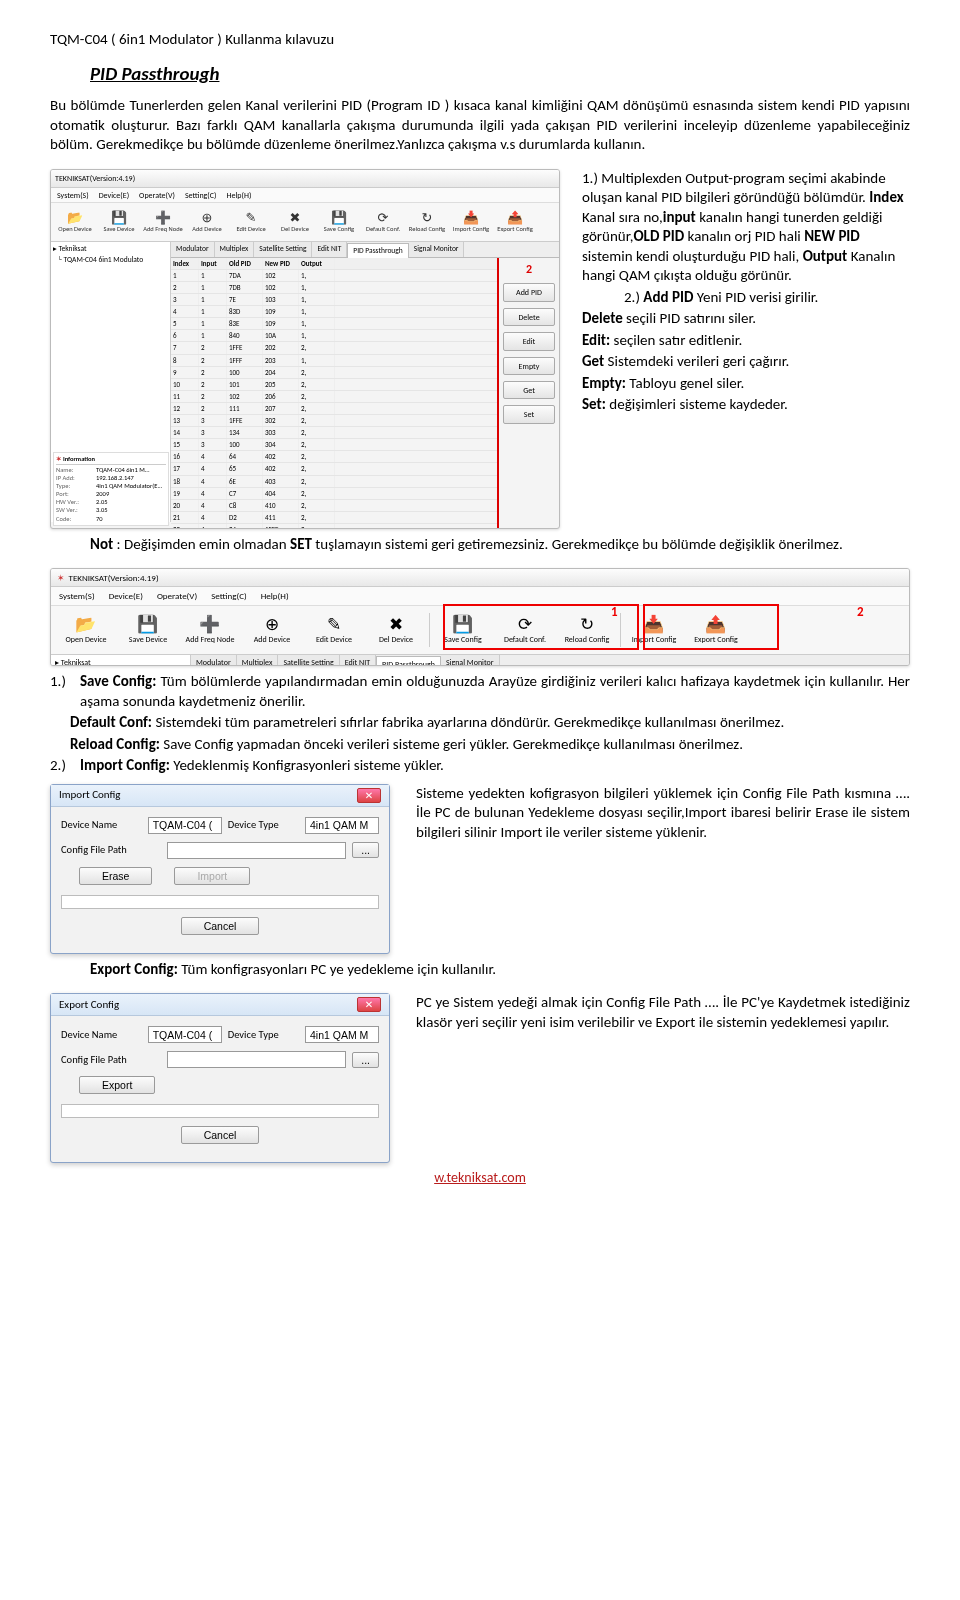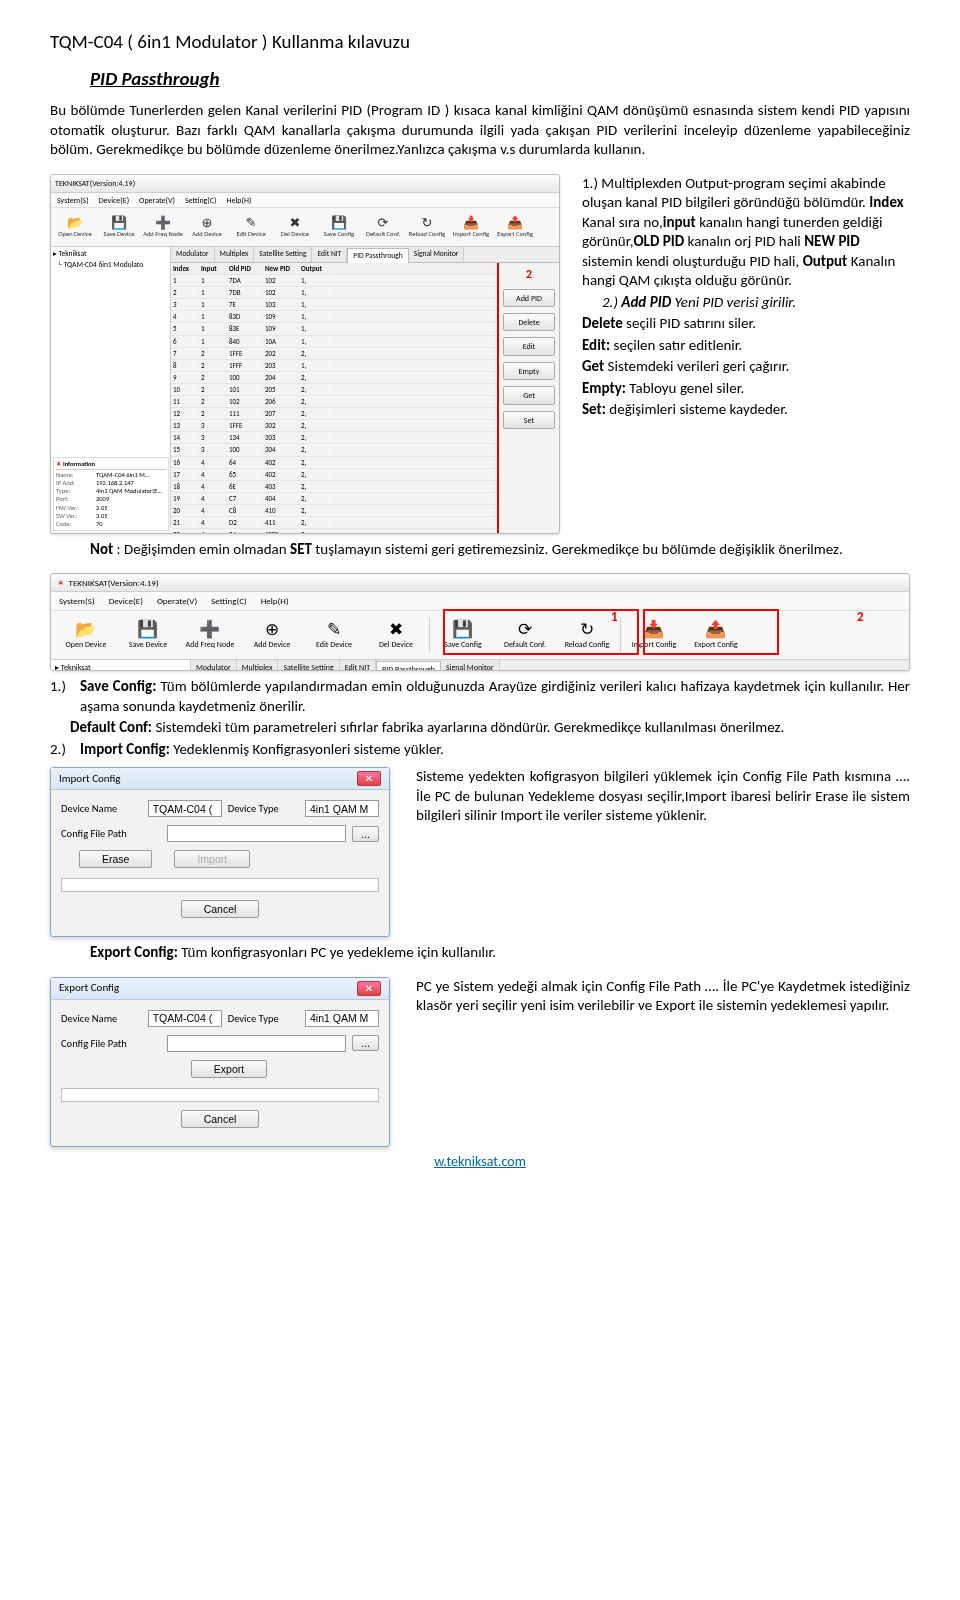--- a/index.html
+++ b/index.html
@@ -1,17 +1,17 @@
 <!DOCTYPE html>
 <html><head>
 <meta charset="utf-8">
 <style>
   * { margin: 0; padding: 0; box-sizing: border-box; }
   body { font-family: Calibri, Arial, sans-serif; font-size: 15px; color: #000; background: #fff; padding: 30px 50px; width: 960px; line-height: 1.3; }
-  .doc-header { font-size: 19px; margin-bottom: 12px; }
+  .doc-header { font-size: 15px; margin-bottom: 12px; }
   .section-title { font-weight: bold; font-style: italic; font-size: 19px; text-decoration: underline; margin: 8px 0 10px 40px; }
   .para { margin: 0 0 14px 0; text-align: justify; }
   .shot-wrap { margin: 6px 0 6px 0; }
   .shot { background: #f4f4f4; border: 1px solid #bbb; border-radius: 3px; box-shadow: 0 1px 3px rgba(0,0,0,.15); position: relative; overflow: hidden; }
 
   
   .s1 { width: 510px; height: 360px; font-size: 8px; }
   .s1-titlebar { height: 18px; background: linear-gradient(#fdfdfd,#e8e8e8); border-bottom: 1px solid #ccc; display: flex; align-items: center; padding: 0 4px; font-size: 8px; }
   .s1-menu { display: flex; gap: 10px; padding: 2px 6px; font-size: 8px; border-bottom: 1px solid #ddd; background: #fafafa; }
   .s1-toolbar { display: flex; gap: 2px; padding: 2px 3px; border-bottom: 1px solid #ccc; background: #f7f7f7; }
@@ -67,21 +67,21 @@
   .dlg-body { padding: 10px 10px 4px 10px; }
   .drow { display: flex; align-items: center; margin-bottom: 8px; gap: 6px; font-size: 10.5px; }
   .drow label { width: 86px; }
   .dinput { border: 1px solid #999; background: #fff; padding: 1px 4px; font-size: 10.5px; height: 17px; }
   .dbtn { border: 1px solid #9a9a9a; background: linear-gradient(#fcfcfc,#e2e2e2); padding: 2px 22px; font-size: 10.5px; border-radius: 2px; }
   .dbtns { display: flex; gap: 22px; justify-content: flex-start; margin: 6px 0 4px 18px; }
   .dbar { border: 1px solid #bcbcbc; background: #fff; height: 14px; margin: 10px 0 4px 0; }
   .dlg-foot { padding: 0 10px 18px; display: flex; justify-content: center; }
   .dlg-side { flex: 1; text-align: justify; }
 
-  .link { color: #0369a1; text-decoration: underline; text-align: center; font-size: 14px; }
+  .link { color: #b91c1c; text-decoration: underline; text-align: center; font-size: 14px; }
 </style>
 </head>
 <body>
 
 <div class="doc-header">TQM-C04 ( 6in1 Modulator ) Kullanma kılavuzu</div>
 
 <div class="section-title">PID Passthrough</div>
 
 <p class="para">Bu bölümde Tunerlerden gelen Kanal verilerini PID (Program ID ) kısaca kanal kimliğini QAM dönüşümü esnasında sistem kendi PID yapısını otomatik oluşturur. Bazı farklı QAM kanallarla çakışma durumunda ilgili yada çakışan PID verilerini inceleyip düzenleme yapabileceğiniz bölüm. Gerekmedikçe bu bölümde düzenleme önerilmez.Yanlızca çakışma v.s durumlarda kullanın.</p>
 
@@ -360,21 +360,21 @@
           <span>3.05</span>
         </div>
         <div style="display:flex">
           <span style="width:40px;color:#666">Code:</span>
           <span>70</span>
         </div>
       </div>
   </div>
   <div class="right num-list">
     <p><span>1.) Multiplexden Output-program seçimi akabinde oluşan kanal PID bilgileri göründüğü bölümdür. </span><span class="b">Index</span><span> Kanal sıra no,</span><span class="b">input</span><span> kanalın hangi tunerden geldiği görünür,</span><span class="b">OLD PID</span><span> kanalın orj PID hali </span><span class="b">NEW PID</span><span> sistemin kendi oluşturduğu PID hali, </span><span class="b">Output</span><span> Kanalın hangi QAM çıkışta olduğu görünür.</span></p>
-    <p style="margin-left:20px;font-style:italic;"><span>2.) </span><span class="b">Add PID</span><span> Yeni PID verisi girilir.</span></p>
+    <p style="margin-left:42px;"><span>2.) </span><span class="b">Add PID</span><span> Yeni PID verisi girilir.</span></p>
     <p><span class="b">Delete</span><span> seçili PID satırını siler.</span></p>
     <p><span class="b">Edit:</span><span> seçilen satır editlenir.</span></p>
     <p><span class="b">Get</span><span> Sistemdeki verileri geri çağırır.</span></p>
     <p><span class="b">Empty:</span><span> Tabloyu genel siler.</span></p>
     <p><span class="b">Set:</span><span> değişimleri sisteme kaydeder.</span></p>
   </div>
 </div>
 
 <p class="para" style="margin-left:40px;">
   <span class="b">Not</span><span> : Değişimden emin olmadan </span><span class="b">SET</span><span> tuşlamayın sistemi geri getiremezsiniz. Gerekmedikçe bu bölümde değişiklik önerilmez.</span>
@@ -461,20 +461,21 @@
     </div>
   </div>
 </div>
 
 <div>
   <div class="ol-item">
       <div class="ol-num">1.)</div>
       <div class="ol-body"><span class="b">Save Config:</span><span> Tüm bölümlerde yapılandırmadan emin olduğunuzda Arayüze girdiğiniz verileri kalıcı hafizaya kaydetmek için kullanılır. Her aşama sonunda kaydetmeniz önerilir.</span></div>
     </div>
   <p class="sub-para"><span class="b">Default Conf:</span><span> Sistemdeki tüm parametreleri sıfırlar fabrika ayarlarına döndürür. Gerekmedikçe kullanılması önerilmez.</span></p>
+  <p class="sub-para"><span class="b">Reload Config:</span><span> Save Config yapmadan önceki verileri sisteme geri yükler. Gerekmedikçe kullanılması önerilmez.</span></p>
   <div class="ol-item">
       <div class="ol-num">2.)</div>
       <div class="ol-body"><span class="b">Import Config:</span><span> Yedeklenmiş Konfigrasyonleri sisteme yükler.</span></div>
     </div>
 </div>
 
 <div class="dlg-wrap">
   <div class="dlg">
     <div class="dlg-title">
         <span>Import Config</span>
@@ -520,21 +521,21 @@
         <label>Device Name</label>
         <input class="dinput" style="width: 74px;" value="TQAM-C04 (">
         <label style="width:76px">Device Type</label>
         <input class="dinput" style="width: 74px;" value="4in1 QAM M">
       </div>
       <div class="drow">
         <label style="width:100px">Config File Path</label>
         <input class="dinput" style="flex: 1 1 0%;">
         <button class="dbtn" style="padding:1px 8px">...</button>
       </div>
-      <div class="dbtns" style="justify-content:center">
+      <div class="dbtns" style="justify-content:flex-start">
         <button class="dbtn">Export</button>
       </div>
       <div class="dbar"></div>
     </div>
     <div class="dlg-foot">
         <button class="dbtn">Cancel</button>
       </div>
   </div>
   <div class="dlg-side">PC ye Sistem yedeği almak için Config File Path …. İle PC'ye Kaydetmek istediğiniz klasör yeri seçilir yeni isim verilebilir ve Export ile sistemin yedeklemesi yapılır.</div>
 </div>

